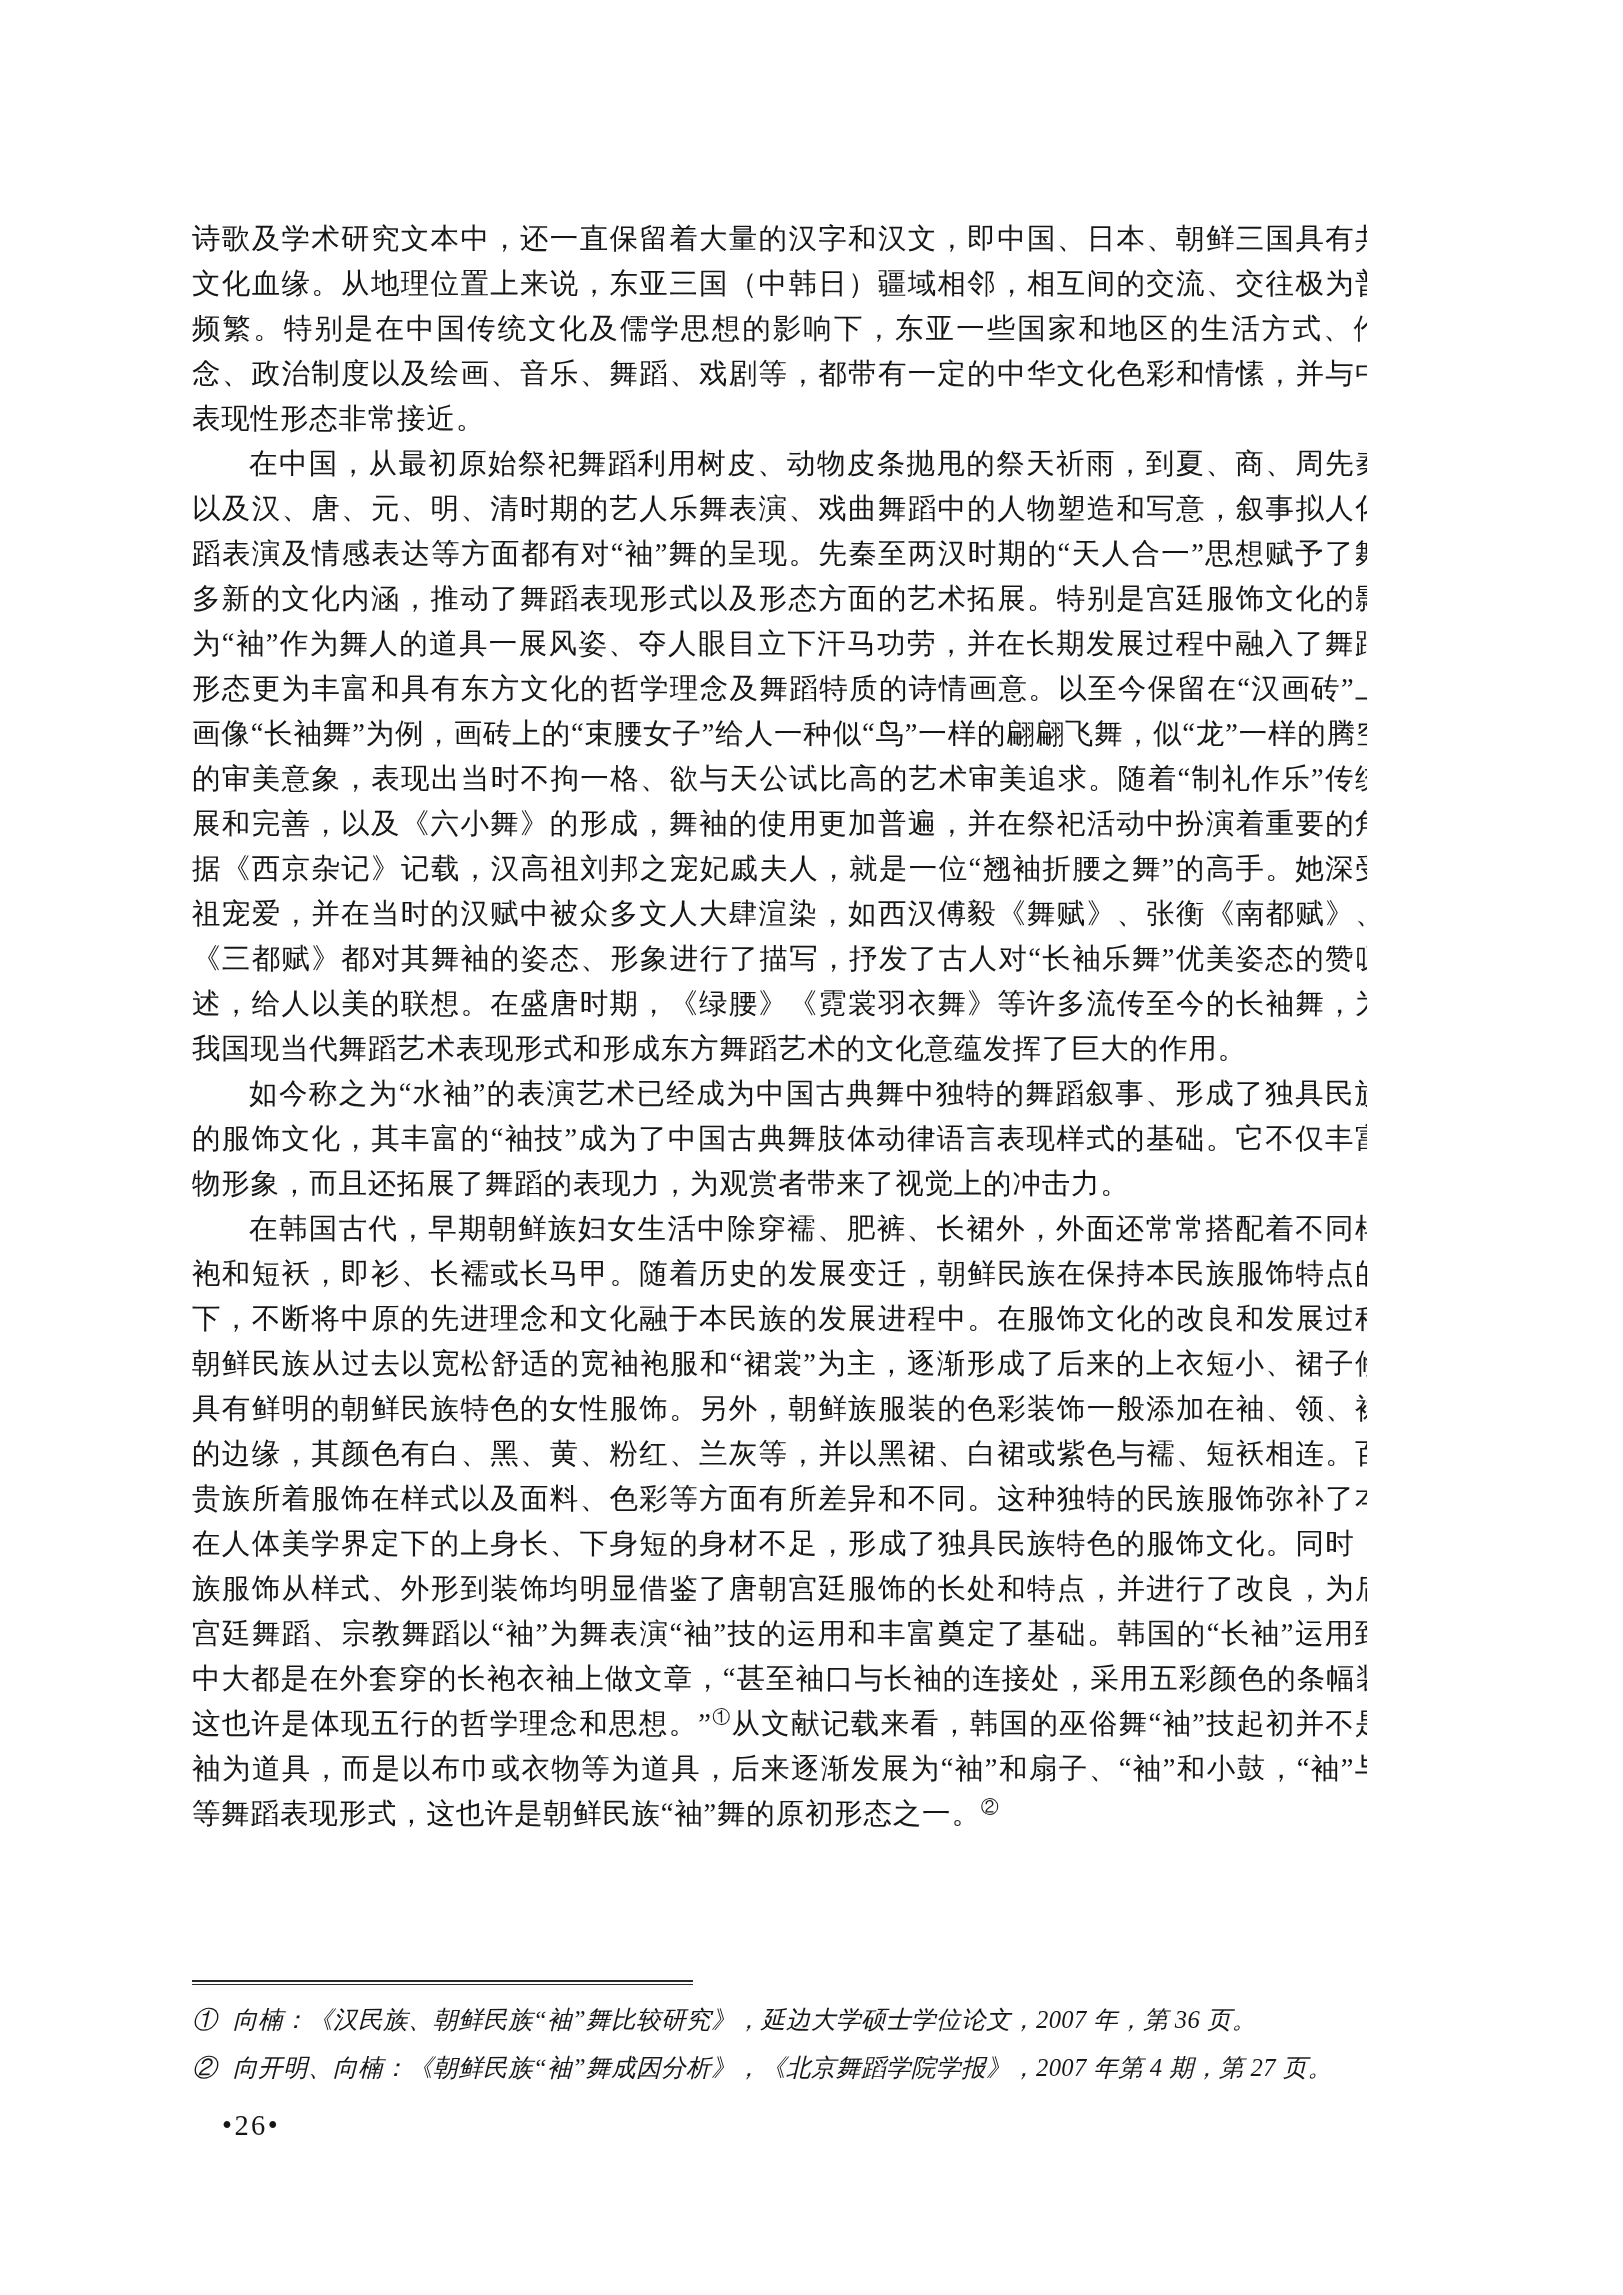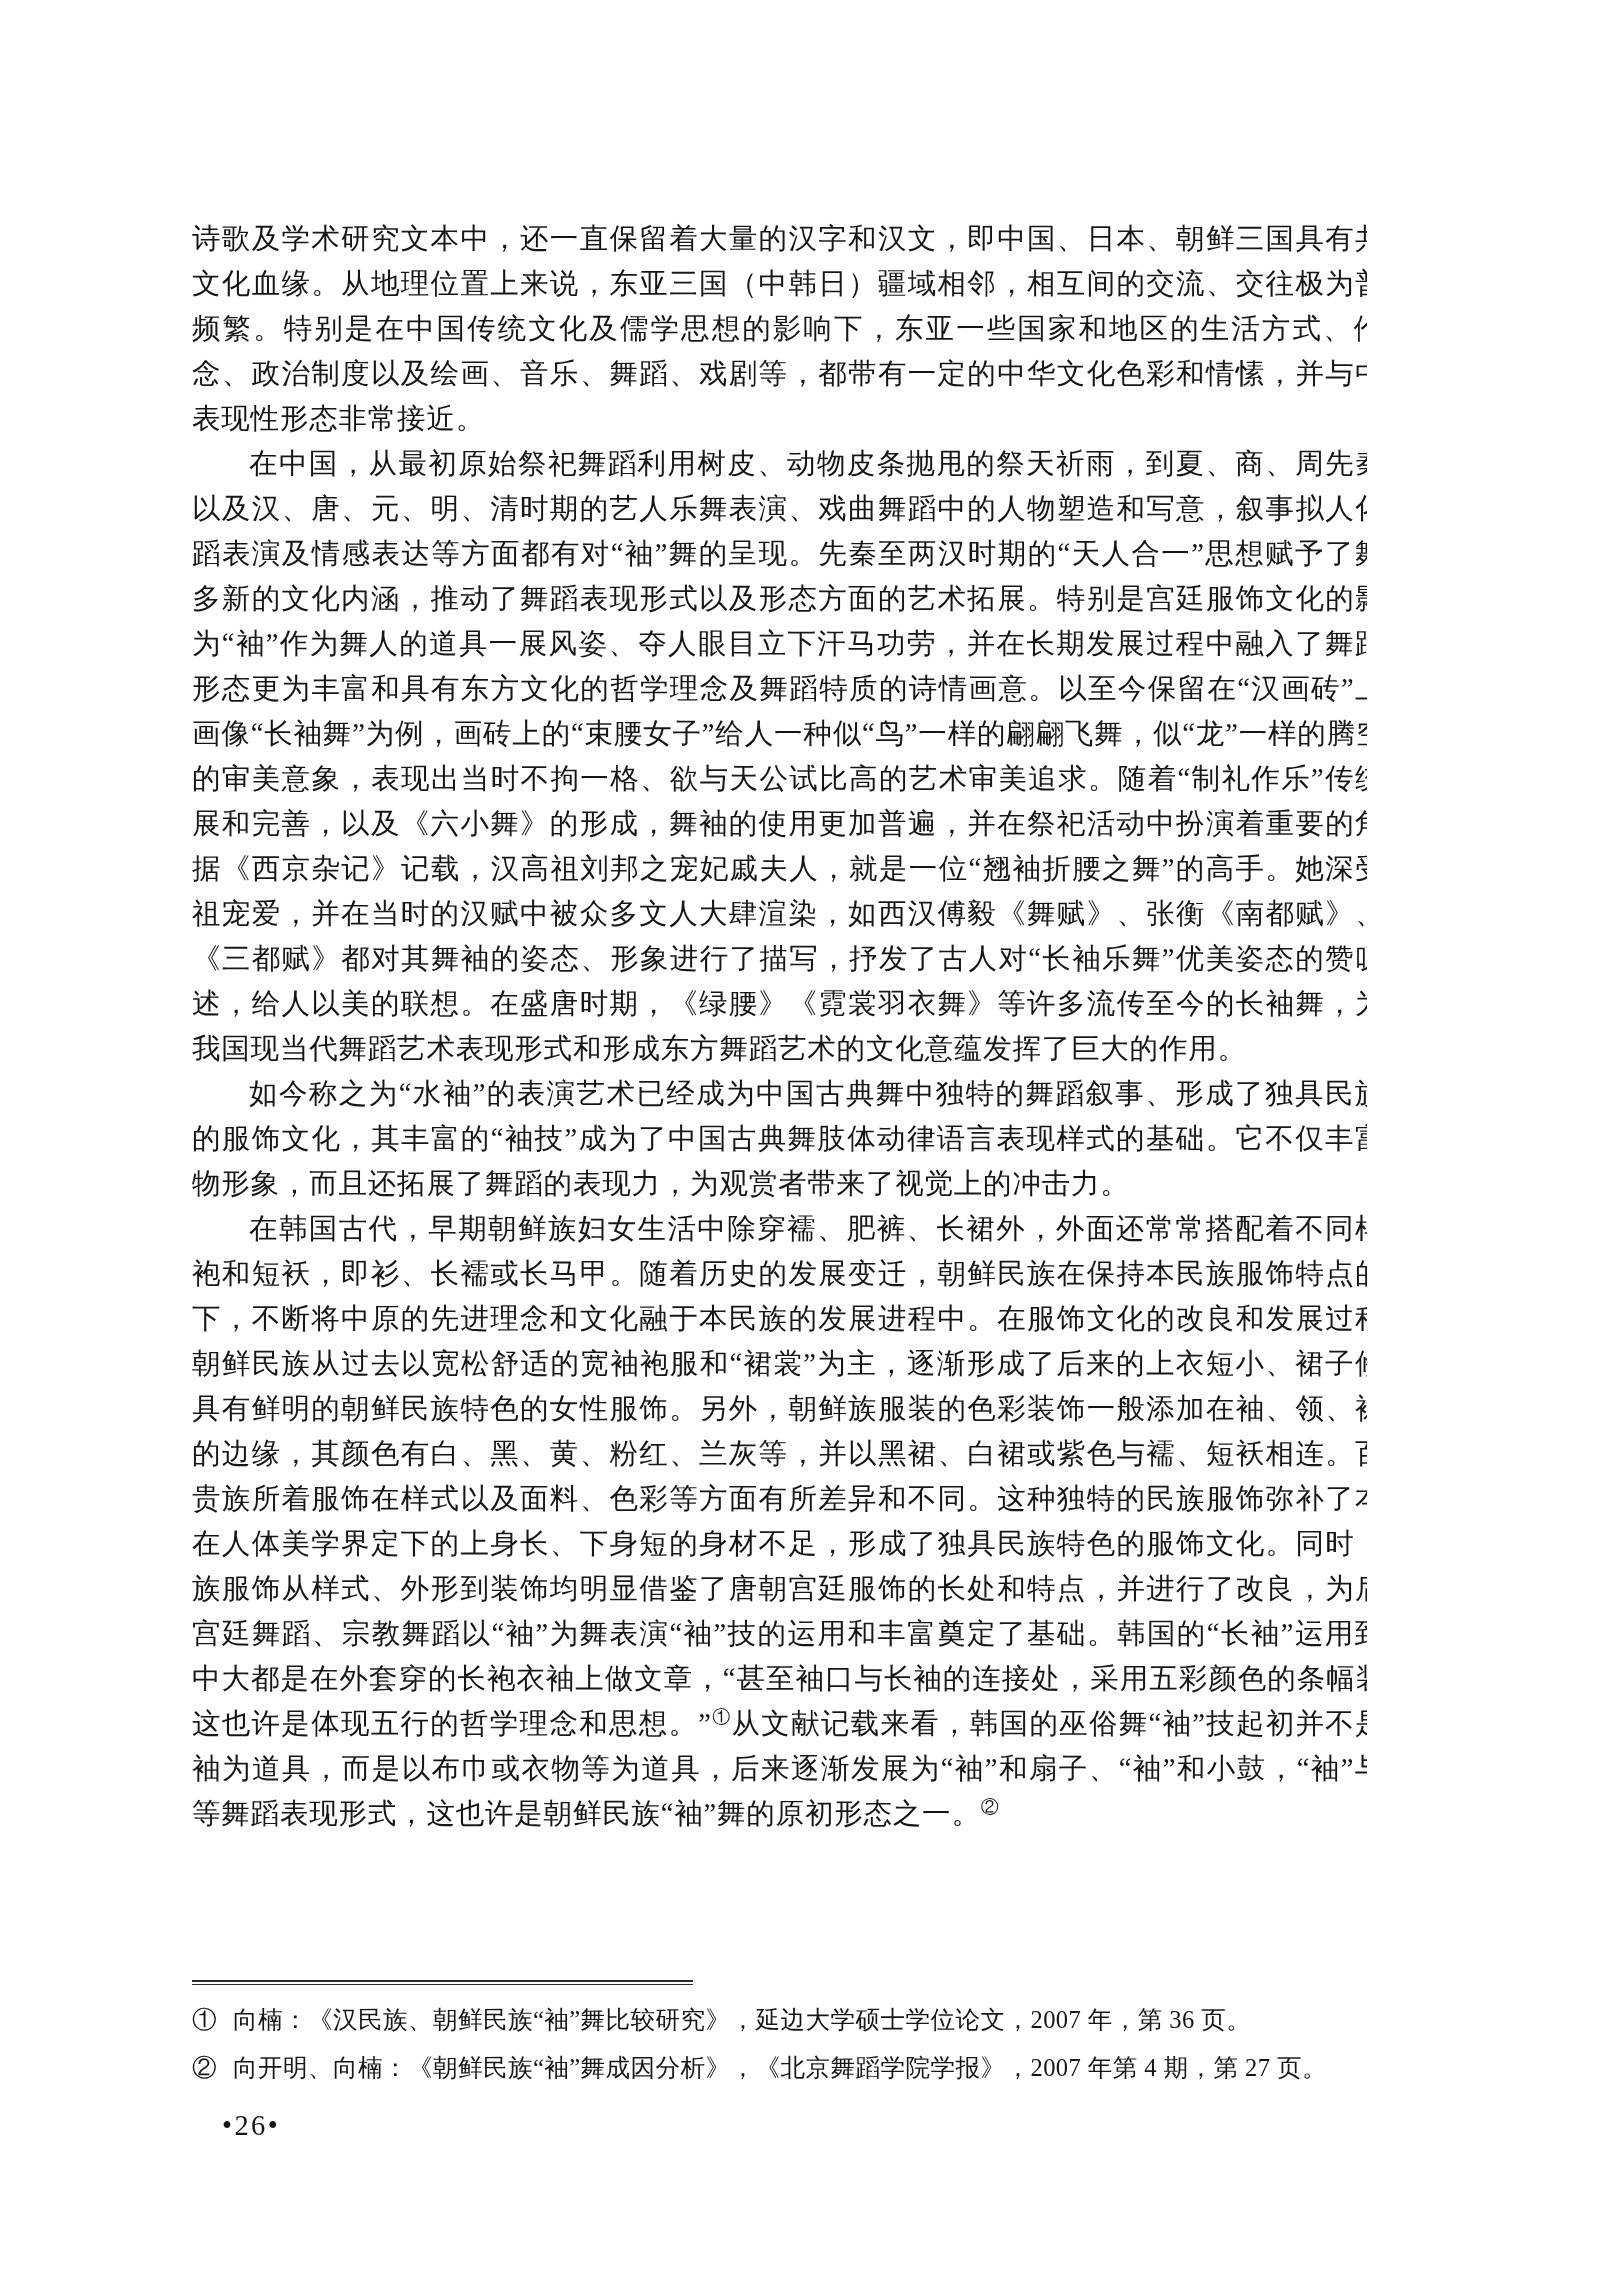--- a/index.html
+++ b/index.html
@@ -49,20 +49,21 @@
     height: 2.4px;
     border-top: 2.4px solid #2a2a2a;
     border-bottom: 1.6px solid #2a2a2a;
     margin-bottom: 11px;
   }
   .footnote {
     font-size: 24.6px;
     line-height: 48px;
     letter-spacing: 0.4px;
     white-space: nowrap;
+    font-style: italic;
   }
   .fn-marker {
     display: inline-block;
     margin-right: 16px;
   }
   .page-number {
     position: absolute;
     left: 200px;
     top: 2110px;
     font-size: 28.5px;

